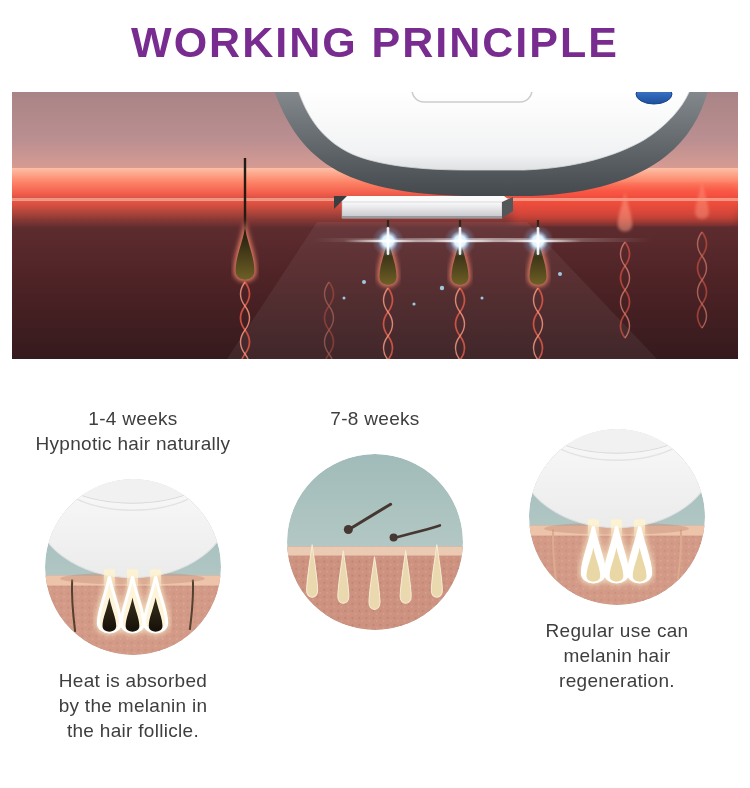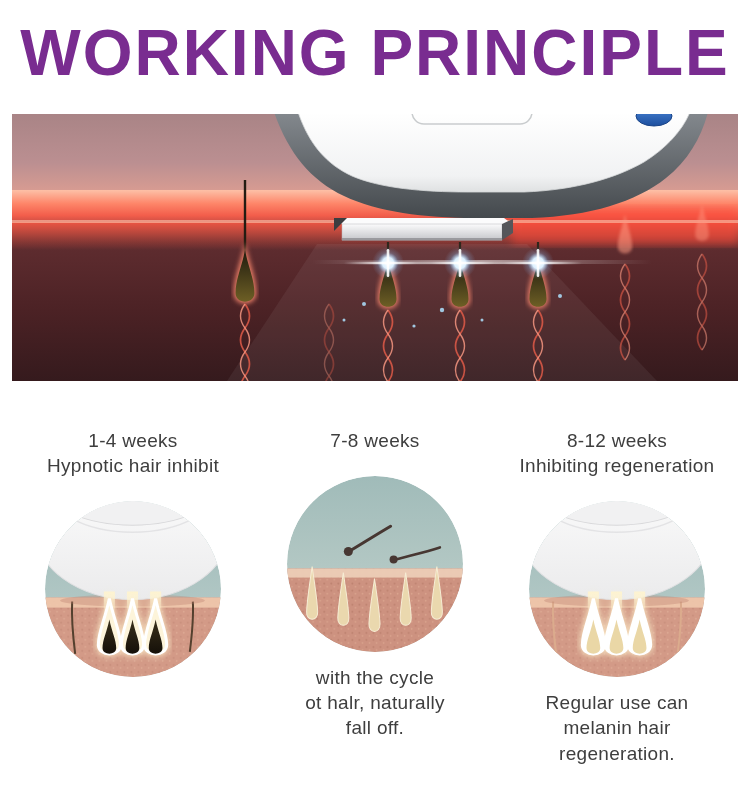--- a/index.html
+++ b/index.html
@@ -4,21 +4,21 @@
 <style>
   html,body{margin:0;padding:0;}
   body{
     width:750px;height:788px;background:#ffffff;overflow:hidden;
     font-family:"Liberation Sans","DejaVu Sans",sans-serif;
     -webkit-font-smoothing:antialiased;
   }
   .page-title{
     margin-top:20px;
     text-align:center;
-    font-size:64px;
+    font-size:43px;
     font-weight:800;
     letter-spacing:2px;
     color:#792c90;
     line-height:1.05;
   }
   .hero{
     width:726px;height:267px;
     margin:27px auto 0;
     overflow:hidden;
   }
@@ -207,21 +207,21 @@
   <polygon points="322,104 335,104 322,117" fill="#3c3d40"></polygon>
   <rect x="330" y="124" width="160" height="2.5" fill="#9a9a9e"></rect>
 </svg>
 </div>
 
 <div class="stages">
 
   <div class="stage">
     <div class="stage-head">
       <div>1-4 weeks</div>
-      <div>Hypnotic hair inhibit</div>
+      <div>Hypnotic hair naturally</div>
     </div>
     <div class="circle">
       <svg width="176" height="176" viewBox="0 0 175 175" xmlns="http://www.w3.org/2000/svg">
         <defs>
           <clipPath id="clipA">
               <circle cx="87.5" cy="87.5" r="87.5"></circle>
             </clipPath>
           <linearGradient id="tealA" x1="0" y1="0" x2="0" y2="1">
             <stop offset="0" stop-color="#9cb9b8"></stop>
               <stop offset="1" stop-color="#c0d1cd"></stop>
@@ -268,20 +268,23 @@
             <use href="#folA" transform="translate(64,141)" fill="#fdf4da" stroke="#ffffff" stroke-width="3"></use>
             <use href="#folA" transform="translate(87,141)" fill="#fdf4da" stroke="#ffffff" stroke-width="3"></use>
             <use href="#folA" transform="translate(110,141)" fill="#fdf4da" stroke="#ffffff" stroke-width="3"></use>
             <use href="#folA" transform="translate(64,145) scale(0.62)" fill="url(#oliveA)"></use>
             <use href="#folA" transform="translate(87,145) scale(0.62)" fill="url(#oliveA)"></use>
             <use href="#folA" transform="translate(110,145) scale(0.62)" fill="url(#oliveA)"></use>
           </g>
         </g>
       </svg>
     </div>
+    <div class="stage-caption">Heat is absorbed
+by the melanin in
+the hair follicle.</div>
   </div>
 
   <div class="stage">
     <div class="stage-head">
       <div>7-8 weeks</div>
     </div>
     <div class="circle">
       <svg width="176" height="176" viewBox="0 0 175 175" xmlns="http://www.w3.org/2000/svg">
         <defs>
           <clipPath id="clipB">
@@ -311,30 +314,23 @@
           </g>
           <g stroke="#473732" fill="#473732">
             <path d="M60,76 C72,69 86,60 103,50" stroke-width="3" fill="none" stroke-linecap="round"></path>
             <circle cx="61" cy="75" r="4.5" stroke="none"></circle>
             <path d="M105,84 C119,80 136,76 152,71" stroke-width="2.6" fill="none" stroke-linecap="round"></path>
             <circle cx="106" cy="83" r="4" stroke="none"></circle>
           </g>
         </g>
       </svg>
     </div>
-    <div class="stage-caption">with the cycle
-ot halr, naturally
-fall off.</div>
   </div>
 
   <div class="stage">
-    <div class="stage-head">
-      <div>8-12 weeks</div>
-      <div>Inhibiting regeneration</div>
-    </div>
     <div class="circle">
       <svg width="176" height="176" viewBox="0 0 175 175" xmlns="http://www.w3.org/2000/svg">
         <defs>
           <clipPath id="clipC">
               <circle cx="87.5" cy="87.5" r="87.5"></circle>
             </clipPath>
           <linearGradient id="tealC" x1="0" y1="0" x2="0" y2="1">
             <stop offset="0" stop-color="#9cb9b8"></stop>
               <stop offset="1" stop-color="#c0d1cd"></stop>
           </linearGradient>

